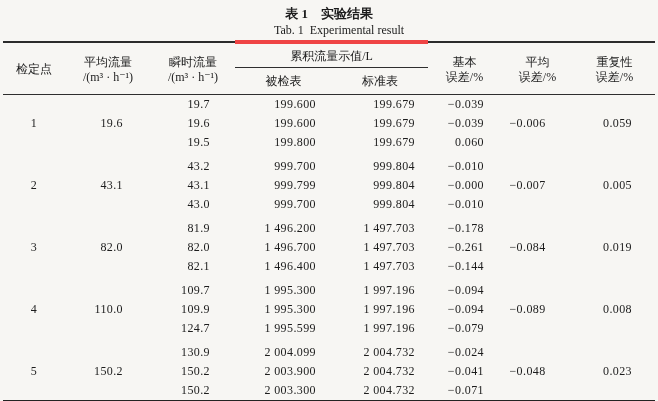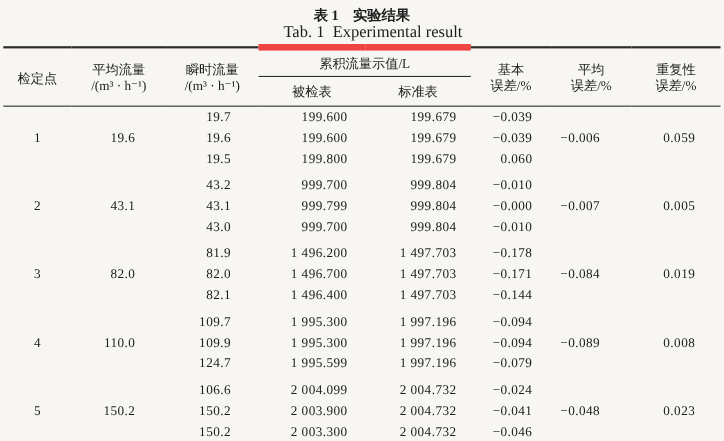--- a/index.html
+++ b/index.html
@@ -7,21 +7,21 @@
     width: 658px; height: 401px;
     background: #f7f6f3;
     color: #1c1c1c;
     font-family: "Liberation Serif", "DejaVu Serif", serif;
     overflow: hidden;
   }
   .page { width: 658px; height: 401px; position: relative; }
 
   .caption { text-align: center; white-space: pre; }
   .caption-zh { font-size: 13px; font-weight: bold; padding-top: 5px; line-height: 17px; }
-  .caption-en { font-size: 15px; line-height: 16px; padding-left: 20px; }
+  .caption-en { font-size: 12px; line-height: 16px; padding-left: 20px; }
 
   table.results {
     width: 652px;
     margin: 2px 3px 0 3px;
     border-collapse: collapse;
     border-top: 2px solid #2b2b2b;
     border-bottom: 2px solid #232323;
     font-size: 12px;
     table-layout: fixed;
   }
@@ -36,21 +36,21 @@
 
   th {
     font-weight: normal;
     text-align: center;
     vertical-align: middle;
     padding: 0;
     font-size: 12px;
     line-height: 15px;
   }
   th.spanner {
-    border-top: 6px solid #ef4444;
+    border-top: 4px solid #ef4444;
     border-bottom: 1px solid #2e2e2e;
     height: 21px;
   }
   tr.subhead th { height: 26px; }
   thead tr:first-child th { padding-top: 2px; }
 
   tbody { border-top: 1px solid #2e2e2e; }
   td {
     padding: 0;
     height: 19px;
@@ -173,21 +173,21 @@
         <td class="c-dut">1 496.200</td>
         <td class="c-std">1 497.703</td>
         <td class="c-basic">−0.178</td>
         <td class="c-avgerr" rowspan="3">−0.084</td>
         <td class="c-rep" rowspan="3">0.019</td>
       </tr>
       <tr>
         <td class="c-inst">82.0</td>
         <td class="c-dut">1 496.700</td>
         <td class="c-std">1 497.703</td>
-        <td class="c-basic">−0.171</td>
+        <td class="c-basic">−0.261</td>
       </tr>
       <tr>
         <td class="c-inst">82.1</td>
         <td class="c-dut">1 496.400</td>
         <td class="c-std">1 497.703</td>
         <td class="c-basic">−0.144</td>
       </tr>
 
       <tr class="group-start">
         <td class="c-point" rowspan="3">4</td>
@@ -208,34 +208,34 @@
       <tr>
         <td class="c-inst">124.7</td>
         <td class="c-dut">1 995.599</td>
         <td class="c-std">1 997.196</td>
         <td class="c-basic">−0.079</td>
       </tr>
 
       <tr class="group-start">
         <td class="c-point" rowspan="3">5</td>
         <td class="c-avg" rowspan="3">150.2</td>
-        <td class="c-inst">106.6</td>
+        <td class="c-inst">130.9</td>
         <td class="c-dut">2 004.099</td>
         <td class="c-std">2 004.732</td>
         <td class="c-basic">−0.024</td>
         <td class="c-avgerr" rowspan="3">−0.048</td>
         <td class="c-rep" rowspan="3">0.023</td>
       </tr>
       <tr>
         <td class="c-inst">150.2</td>
         <td class="c-dut">2 003.900</td>
         <td class="c-std">2 004.732</td>
         <td class="c-basic">−0.041</td>
       </tr>
       <tr>
         <td class="c-inst">150.2</td>
         <td class="c-dut">2 003.300</td>
         <td class="c-std">2 004.732</td>
-        <td class="c-basic">−0.046</td>
+        <td class="c-basic">−0.071</td>
       </tr>
     </tbody>
   </table>
 </div>
 
 </body></html>

